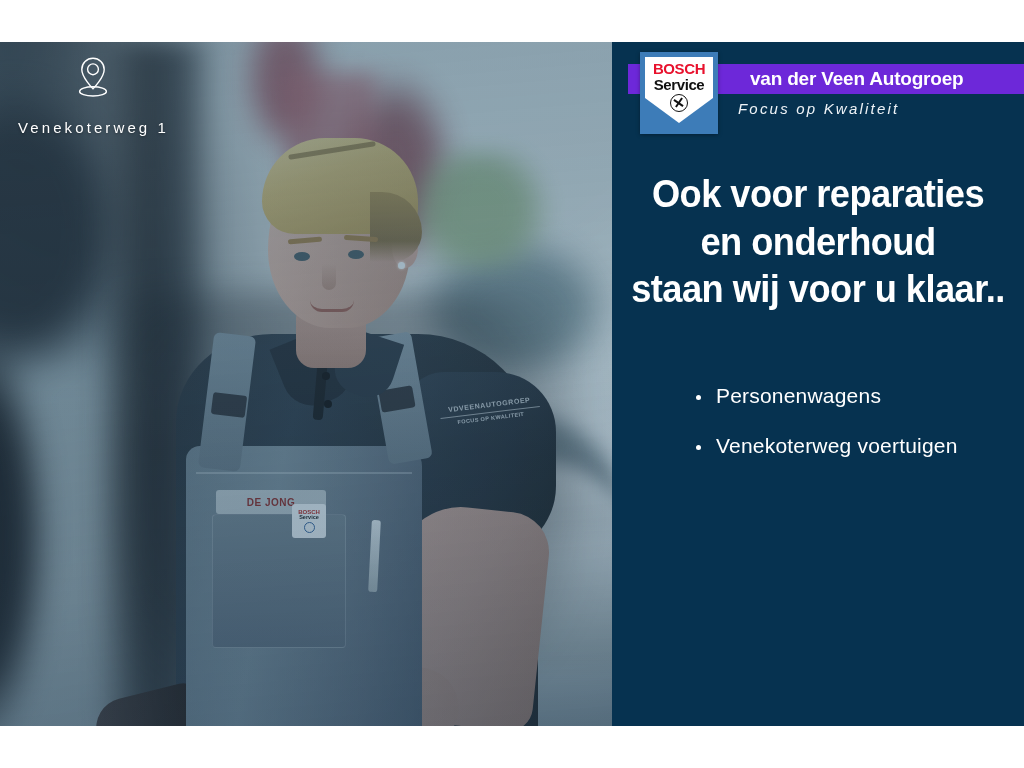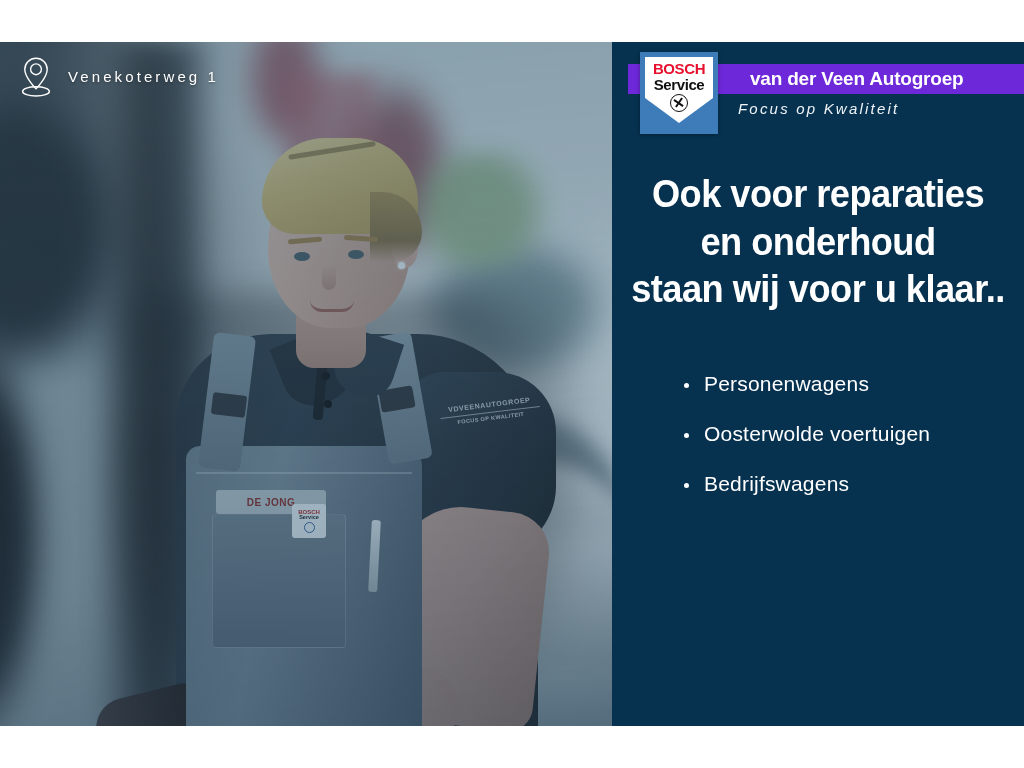--- a/index.html
+++ b/index.html
@@ -261,20 +261,21 @@
   .grade2 {
     position: absolute; inset: 0;
     background: linear-gradient(180deg, rgba(150,190,210,.12) 0%, rgba(120,165,195,.06) 60%, rgba(90,130,160,.14) 100%);
   }
 
   
   #address {
     position: absolute; left: 18px; top: 12px;
     display: flex; align-items: center; gap: 14px;
     z-index: 6;
+    flex-direction: column;
   }
   #address .pin { width: 36px; height: 46px; flex: none; }
   #address .lines {
     color: #ffffff; font-size: 15px; letter-spacing: 3.1px; line-height: 1.85;
     text-shadow: 0 1px 3px rgba(0,0,0,.35);
   }
 
   
   #panel {
     position: absolute; left: 612px; top: 0;
@@ -341,21 +342,21 @@
     font-size: 39px; font-weight: 700; line-height: 1.22;
     letter-spacing: -.6px;
     transform: scaleX(.93); transform-origin: 50% 0;
   }
   #headline .hl { display: block; white-space: nowrap; }
 
   
   #bullets {
     position: absolute; left: 70px; top: 330px;
     color: #ffffff; font-size: 21px; letter-spacing: .2px;
-    list-style: none; margin: 0; padding: 0;
+    list-style: none; margin: 12px; padding: 0;
   }
   #bullets li {
     position: relative; padding-left: 22px; margin-bottom: 26px;
     white-space: nowrap;
   }
   #bullets li::before {
     content: ""; position: absolute; left: 2px; top: 11px;
     width: 5px; height: 5px; border-radius: 50%; background: #ffffff;
   }
 </style>
@@ -462,18 +463,17 @@
     <div class="tagline-wrap">Focus op Kwaliteit</div>
 
     <div id="headline">
       <span class="hl">Ook voor reparaties</span>
       <span class="hl">en onderhoud</span>
       <span class="hl">staan wij voor u klaar..</span>
     </div>
 
     <ul id="bullets">
       <li>Personenwagens</li>
-      <li>Oosterwolde voertuigen</li>
-      <li>Bedrijfswagens</li>
+      <li>Venekoterweg voertuigen</li>
     </ul>
 
   </div>
 </div>
 
 </body></html>

